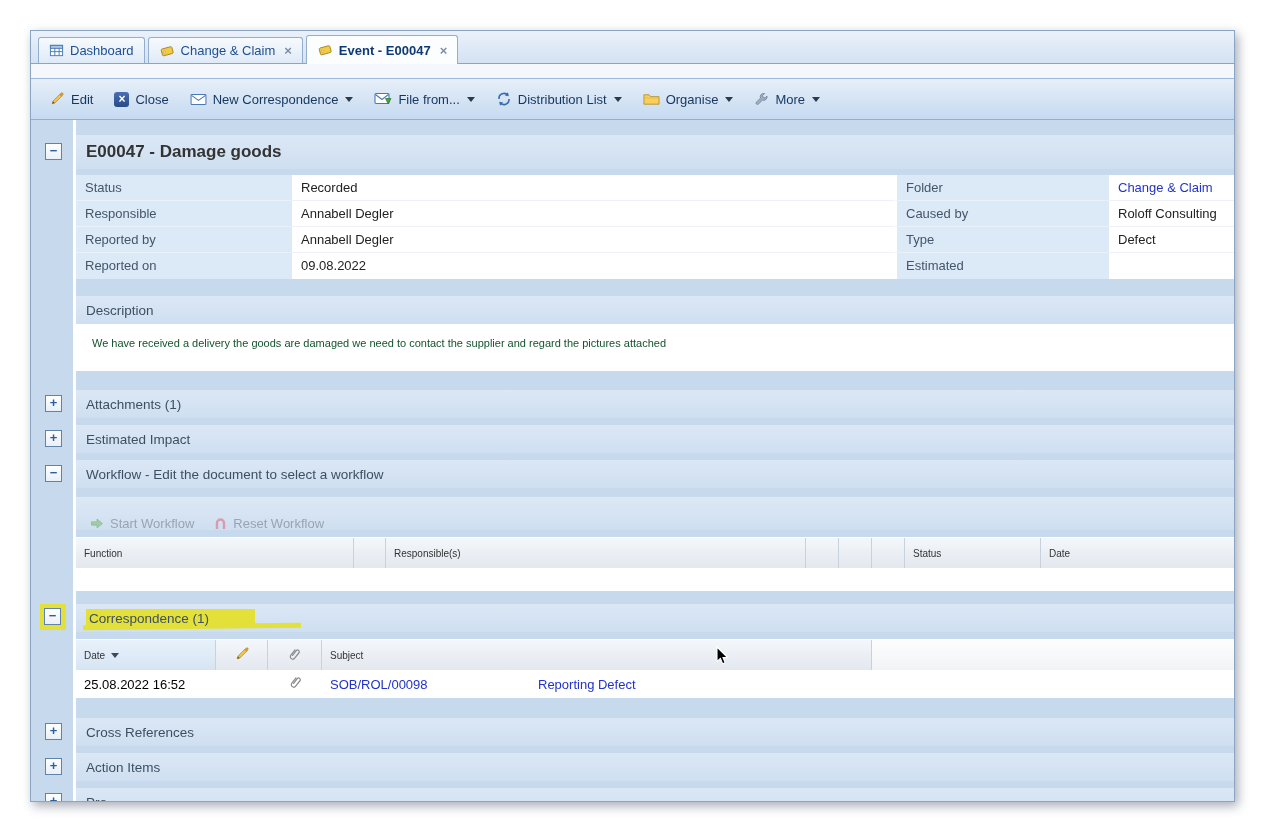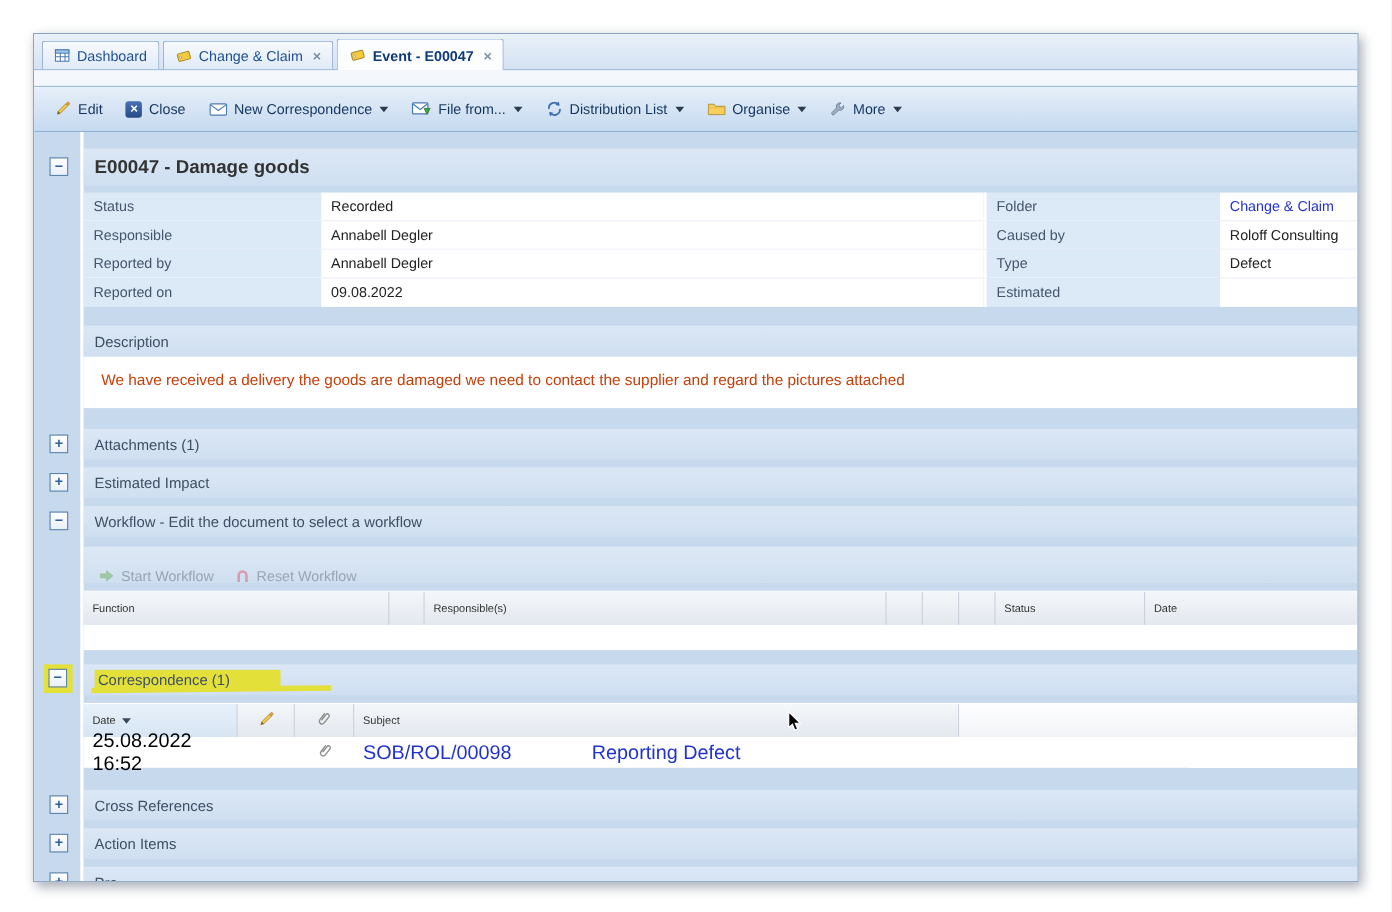--- a/index.html
+++ b/index.html
@@ -44,40 +44,40 @@
   
   .prow{display:flex;height:26px;line-height:25px;font-size:13px;}
   .plabel{width:216px;background:#dce9f7;color:#44566b;padding-left:9px;box-sizing:border-box;
     border-bottom:1px solid #e9f1fa;}
   .pl2{width:215px;border-left:3px solid #fff;}
   .pval{flex:1;background:#fff;color:#222;padding-left:9px;border-bottom:1px solid #eef2f8;}
   .pv2{flex:none;width:125px;box-sizing:border-box;white-space:nowrap;overflow:hidden;}
   .prow:last-child .plabel,.prow:last-child .pval{border-bottom:none;}
   .link{color:var(--link-blue,#2233cc);text-decoration:none;}
   
-  .descbox{background:#fff;padding:13px 16px;height:21px;font-size:14px;color:#c2410c;}
+  .descbox{background:#fff;padding:13px 16px;height:21px;font-size:11px;color:#14532d;}
   
   .wftoolbar{margin-top:9px;height:33px;background:linear-gradient(#dde8f5,#cfdff0);display:flex;
     align-items:center;gap:20px;padding:0 14px;font-size:13px;color:#98a4b2;}
   .wfbtn{display:flex;align-items:center;gap:6px;margin-top:20px;}
   .wfbtn .icon{opacity:.8;display:flex;}
   .thead{margin-top:7px;display:flex;height:30px;background:linear-gradient(#f4f7fa,#e3e8ef);
     border-top:1px solid #fff;font-size:10px;color:#333;}
   .thc{border-right:1px solid #c9d1dc;display:flex;align-items:center;padding:0 8px;box-sizing:border-box;}
   .c-func{width:278px;} .c-n1{width:32px;} .c-resp{width:420px;} .c-n2{width:33px;}
   .c-status{width:136px;} .c-date{flex:1;border-right:none;}
   .emptyrow{height:23px;background:#fff;}
   
   .cc-date{width:140px;} .cc-edit{width:52px;justify-content:center;} .cc-clip{width:54px;justify-content:center;}
   .cc-ref{width:208px;} .cc-subj{width:550px;}
   .cc-rest{flex:1;border-right:none;background:linear-gradient(#fdfdfe,#f1f4f7);}
   .thc.sorted{background:linear-gradient(#e8f1fa,#d6e5f4);}
   .sortarrow{margin-left:6px;width:0;height:0;border-left:4px solid transparent;
     border-right:4px solid transparent;border-top:5px solid #3a4a5c;}
-  .crow{display:flex;height:28px;background:#fff;font-size:18px;}
+  .crow{display:flex;height:28px;background:#fff;font-size:13px;}
   .cc{display:flex;align-items:center;padding:0 8px;box-sizing:border-box;}
   
   .hl{background:var(--highlight-yellow,#e3e03a);padding:2px 46px 2px 3px;position:relative;z-index:1;}
   .hl-tail{position:absolute;left:7px;top:20px;width:218px;height:5px;
     background:var(--highlight-yellow,#e3e03a);transform:rotate(-0.6deg);}
   .hl-exp{position:absolute;left:-36px;top:0;background:var(--highlight-yellow,#e3e03a);
     padding:4px 5px 5px 4px;line-height:0;}
   .hl-exp .expander{position:static;display:inline-block;}
   .cursor{position:absolute;left:685px;top:615px;z-index:50;}
 </style>

